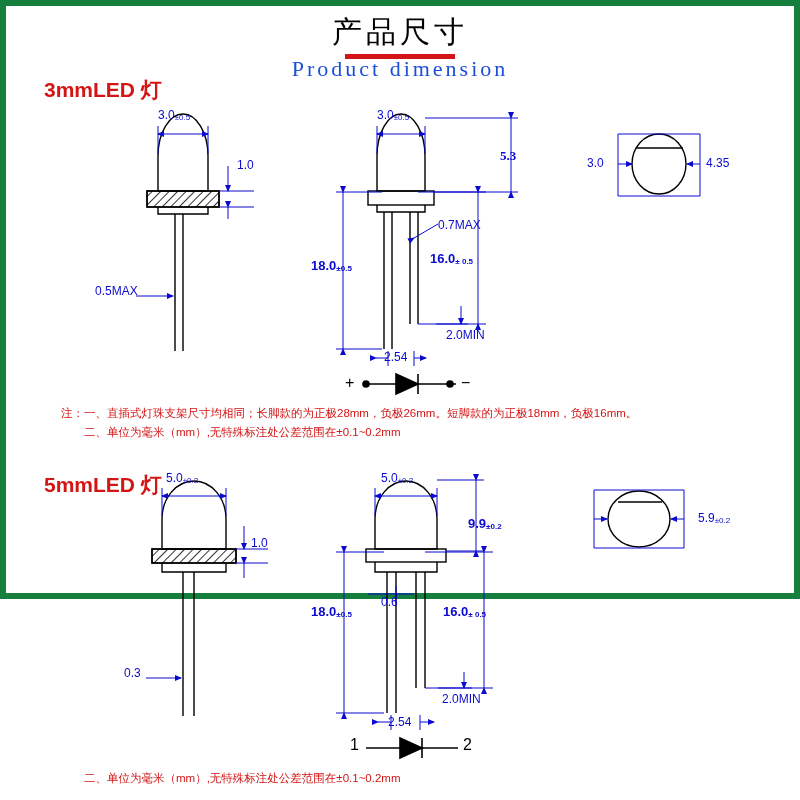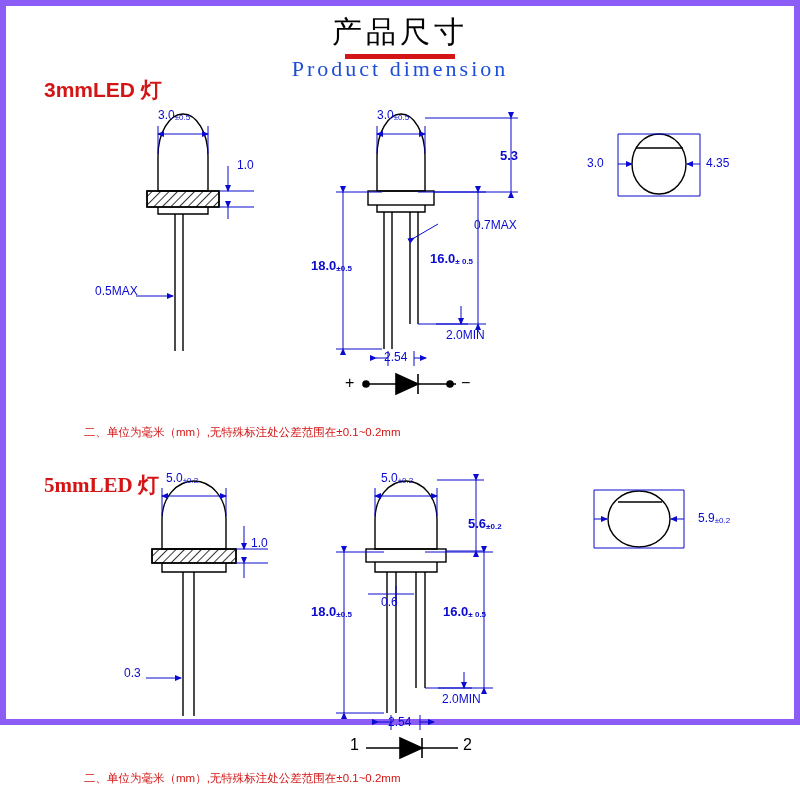--- a/index.html
+++ b/index.html
@@ -4,23 +4,23 @@
 <style>
   html,body{margin:0;padding:0;}
   body{
     width:800px;height:800px;
     background:#ffffff;
     font-family:"Liberation Sans", sans-serif;
     overflow:hidden;
   }
   #page{
     position:relative;
-    width:800px;height:725px;
+    width:800px;height:599px;
     box-sizing:border-box;
-    border:6px solid #8b5cf6;
+    border:6px solid #15803d;
     background:#ffffff;
   }
   .abs{position:absolute;}
   
   #title-cn{
     top:6px;left:0;width:100%;
     text-align:center;
     font-family:"Liberation Serif", serif;
     font-size:30px;
     letter-spacing:4px;
@@ -68,21 +68,21 @@
 </head>
 <body>
 
 <div id="page">
 
   <div class="abs" id="title-cn">产品尺寸</div>
   <div class="abs" id="title-underline"></div>
   <div class="abs" id="title-en">Product dimension</div>
 
   <div class="abs sec-label" style="top:70px;left:38px;">3mmLED 灯</div>
-  <div class="abs sec-label" style="top:465px;left:38px;font-family:Liberation Serif, serif;">5mmLED 灯</div>
+  <div class="abs sec-label" style="top:465px;left:38px;">5mmLED 灯</div>
 
   <svg class="layer" viewBox="0 0 800 800">
     <defs>
       <marker id="arrS" markerWidth="7" markerHeight="7" refX="6" refY="3" orient="auto">
         <path d="M0,0 L7,3 L0,6 z" fill="#0a0ad0"></path>
       </marker>
       <marker id="arrE" markerWidth="7" markerHeight="7" refX="1" refY="3" orient="auto">
         <path d="M7,0 L0,3 L7,6 z" fill="#0a0ad0"></path>
       </marker>
       <marker id="arrSr" markerWidth="7" markerHeight="7" refX="6" refY="3" orient="auto">
@@ -262,48 +262,49 @@
 
   <div class="abs dim" style="top:102px;left:152px;">
     <span>3.0</span><span class="tol">±0.5</span>
   </div>
   <div class="abs dim" style="top:152px;left:231px;">1.0</div>
   <div class="abs dim" style="top:278px;left:89px;">0.5MAX</div>
 
   <div class="abs dim" style="top:102px;left:371px;">
     <span>3.0</span><span class="tol">±0.5</span>
   </div>
-  <div class="abs dim dim-b" style="top:142px;left:494px;">5.3</div>
-  <div class="abs dim" style="top:212px;left:432px;margin-left:36px;">0.7MAX</div>
+  <div class="abs dim dim-b" style="top:142px;left:494px;font-family:Liberation Serif, serif;">5.3</div>
+  <div class="abs dim" style="top:212px;left:432px;">0.7MAX</div>
   <div class="abs dim dim-b" style="top:252px;left:305px;">
     <span>18.0</span><span class="tol">±0.5</span>
   </div>
   <div class="abs dim dim-b" style="top:245px;left:424px;">
     <span>16.0</span><span class="tol">± 0.5</span>
   </div>
   <div class="abs dim" style="top:322px;left:440px;">2.0MIN</div>
   <div class="abs dim" style="top:344px;left:378px;">2.54</div>
   <div class="abs dim" style="top:150px;left:581px;">3.0</div>
   <div class="abs dim" style="top:150px;left:700px;">4.35</div>
   <div class="abs pol" style="top:368px;left:339px;">+</div>
   <div class="abs pol" style="top:368px;left:455px;">−</div>
 
+  <div class="abs note" style="top:400px;left:55px;">注：一、直插式灯珠支架尺寸均相同；长脚款的为正极28mm，负极26mm。短脚款的为正极18mm，负极16mm。</div>
   <div class="abs note" style="top:419px;left:78px;">二、单位为毫米（mm）,无特殊标注处公差范围在±0.1~0.2mm</div>
 
   <div class="abs dim" style="top:465px;left:160px;">
     <span>5.0</span><span class="tol">±0.2</span>
   </div>
   <div class="abs dim" style="top:530px;left:245px;">1.0</div>
   <div class="abs dim" style="top:660px;left:118px;">0.3</div>
 
   <div class="abs dim" style="top:465px;left:375px;">
     <span>5.0</span><span class="tol">±0.2</span>
   </div>
   <div class="abs dim dim-b" style="top:510px;left:462px;">
-    <span>5.6</span><span class="tol">±0.2</span>
+    <span>9.9</span><span class="tol">±0.2</span>
   </div>
   <div class="abs dim" style="top:576px;left:375px;margin-top:13px;">0.6</div>
   <div class="abs dim dim-b" style="top:598px;left:305px;">
     <span>18.0</span><span class="tol">±0.5</span>
   </div>
   <div class="abs dim dim-b" style="top:598px;left:437px;">
     <span>16.0</span><span class="tol">± 0.5</span>
   </div>
   <div class="abs dim" style="top:686px;left:436px;">2.0MIN</div>
   <div class="abs dim" style="top:709px;left:382px;">2.54</div>

